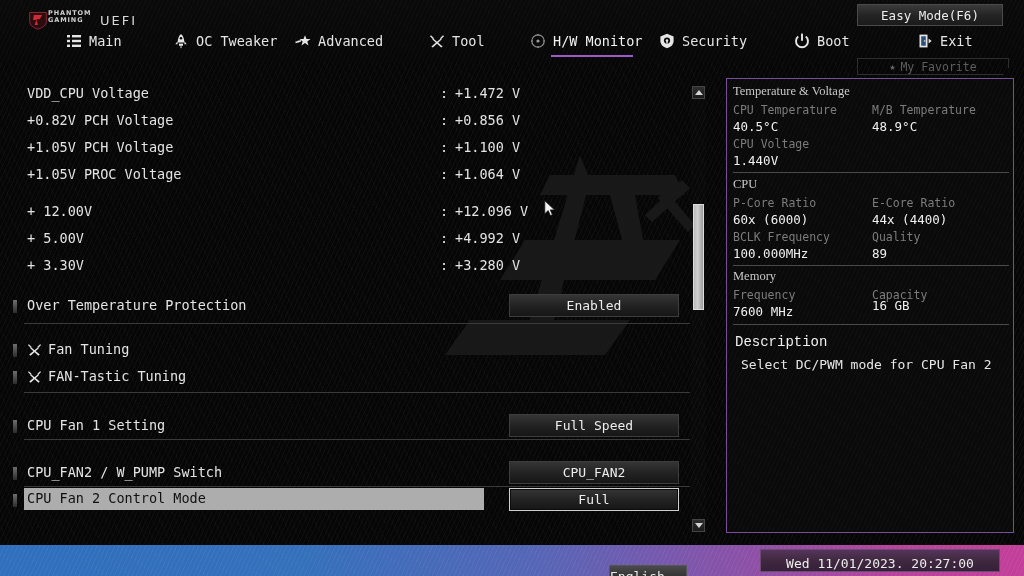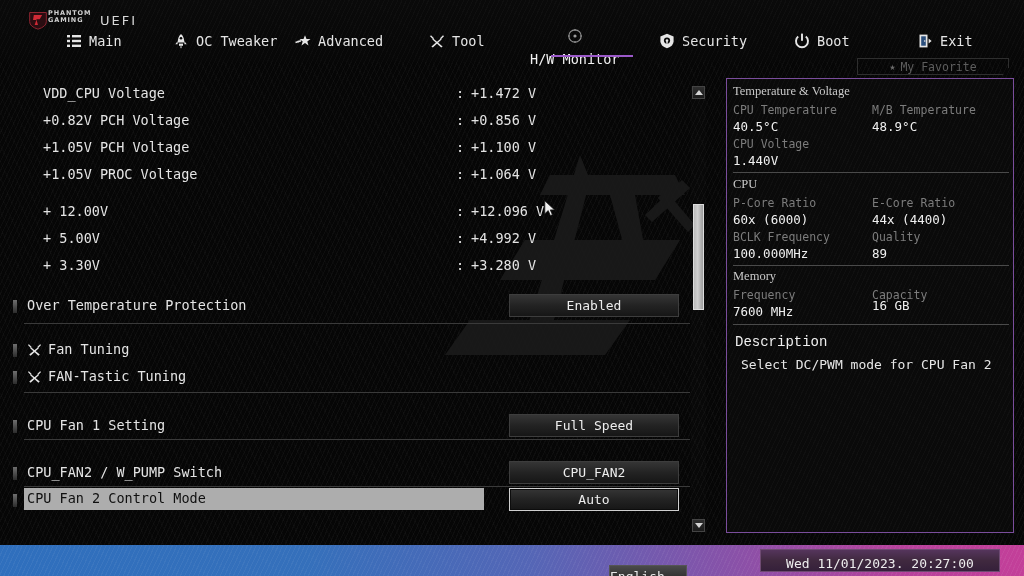--- a/index.html
+++ b/index.html
@@ -53,21 +53,21 @@
   }
 
   .navbar { position: absolute; left: 0; top: 28px; width: 1024px; height: 34px; }
   .navitem {
     position: absolute; top: 0; height: 26px;
     display: flex; align-items: center; gap: 7px;
     font-size: 13.5px; color: #e6e6e6; white-space: nowrap;
     cursor: pointer;
   }
   .navitem .ico { width: 16px; height: 16px; display: block; flex: 0 0 16px; }
-  .navitem.active { color: #f2f2f2; flex-direction: column; }
+  .navitem.active { color: #f2f2f2; }
   .nav-underline {
     position: absolute; left: 551px; top: 55px;
     width: 82px; height: 2px; background: #9b59c9;
   }
 
   .easymode {
     position: absolute; left: 857px; top: 4px; width: 146px; height: 22px;
     background: linear-gradient(180deg,#3a3a3a 0%,#242424 52%,#1b1b1b 100%);
     border: 1px solid #4a4a4a;
     display: flex; align-items: center; justify-content: center;
@@ -82,21 +82,21 @@
   }
   .myfav .star { color: #6a6a6a; font-size: 10px; }
 
   
   .main {
     position: absolute; left: 0; top: 80px; width: 692px; height: 450px;
   }
   .vrow {
     position: absolute; left: 0; width: 692px; height: 26px;
     display: flex; align-items: center;
-    font-size: 13.5px; color: #e4e4e4; margin-left: 16px;
+    font-size: 13.5px; color: #e4e4e4;
   }
   .vrow .vname { position: absolute; left: 27px; }
   .vrow .vcolon { position: absolute; left: 440px; }
   .vrow .vval { position: absolute; left: 455px; }
 
   .srow {
     position: absolute; left: 0; width: 692px; height: 26px;
     cursor: pointer;
   }
   .srow .bar {
@@ -240,20 +240,23 @@
         <path d="M7 6 L17 6 L14 11 L10 11 L12 18 L8 18 L10 12 L6 12 Z" fill="#d02a36"></path>
       </svg>
       <div class="pg-words">
         <span>PHANTOM</span>
         <span>GAMING</span>
       </div>
     </div>
 
     <div class="uefi-text">UEFI</div>
 
+    <div class="easymode">
+      <span>Easy Mode(F6)</span>
+    </div>
 
     <div class="myfav">
       <span class="star">★</span>
       <span>My Favorite</span>
     </div>
 
     <div class="navbar">
 
       <div class="navitem" style="left:66px">
         <svg class="ico" viewBox="0 0 16 16">
@@ -433,21 +436,21 @@
       <div class="optbox">
         <span>CPU_FAN2</span>
       </div>
     </div>
 
     <div class="srow selected" style="top:407px">
       <div class="bar"></div>
       <div class="hl"></div>
       <div class="slabel">CPU Fan 2 Control Mode</div>
       <div class="optbox focused">
-        <span>Auto</span>
+        <span>Full</span>
       </div>
     </div>
   </div>
 
   <div class="scrollbar">
     <div class="sb-arrow up">
         <i></i>
       </div>
     <div class="sb-thumb"></div>
     <div class="sb-arrow down">

